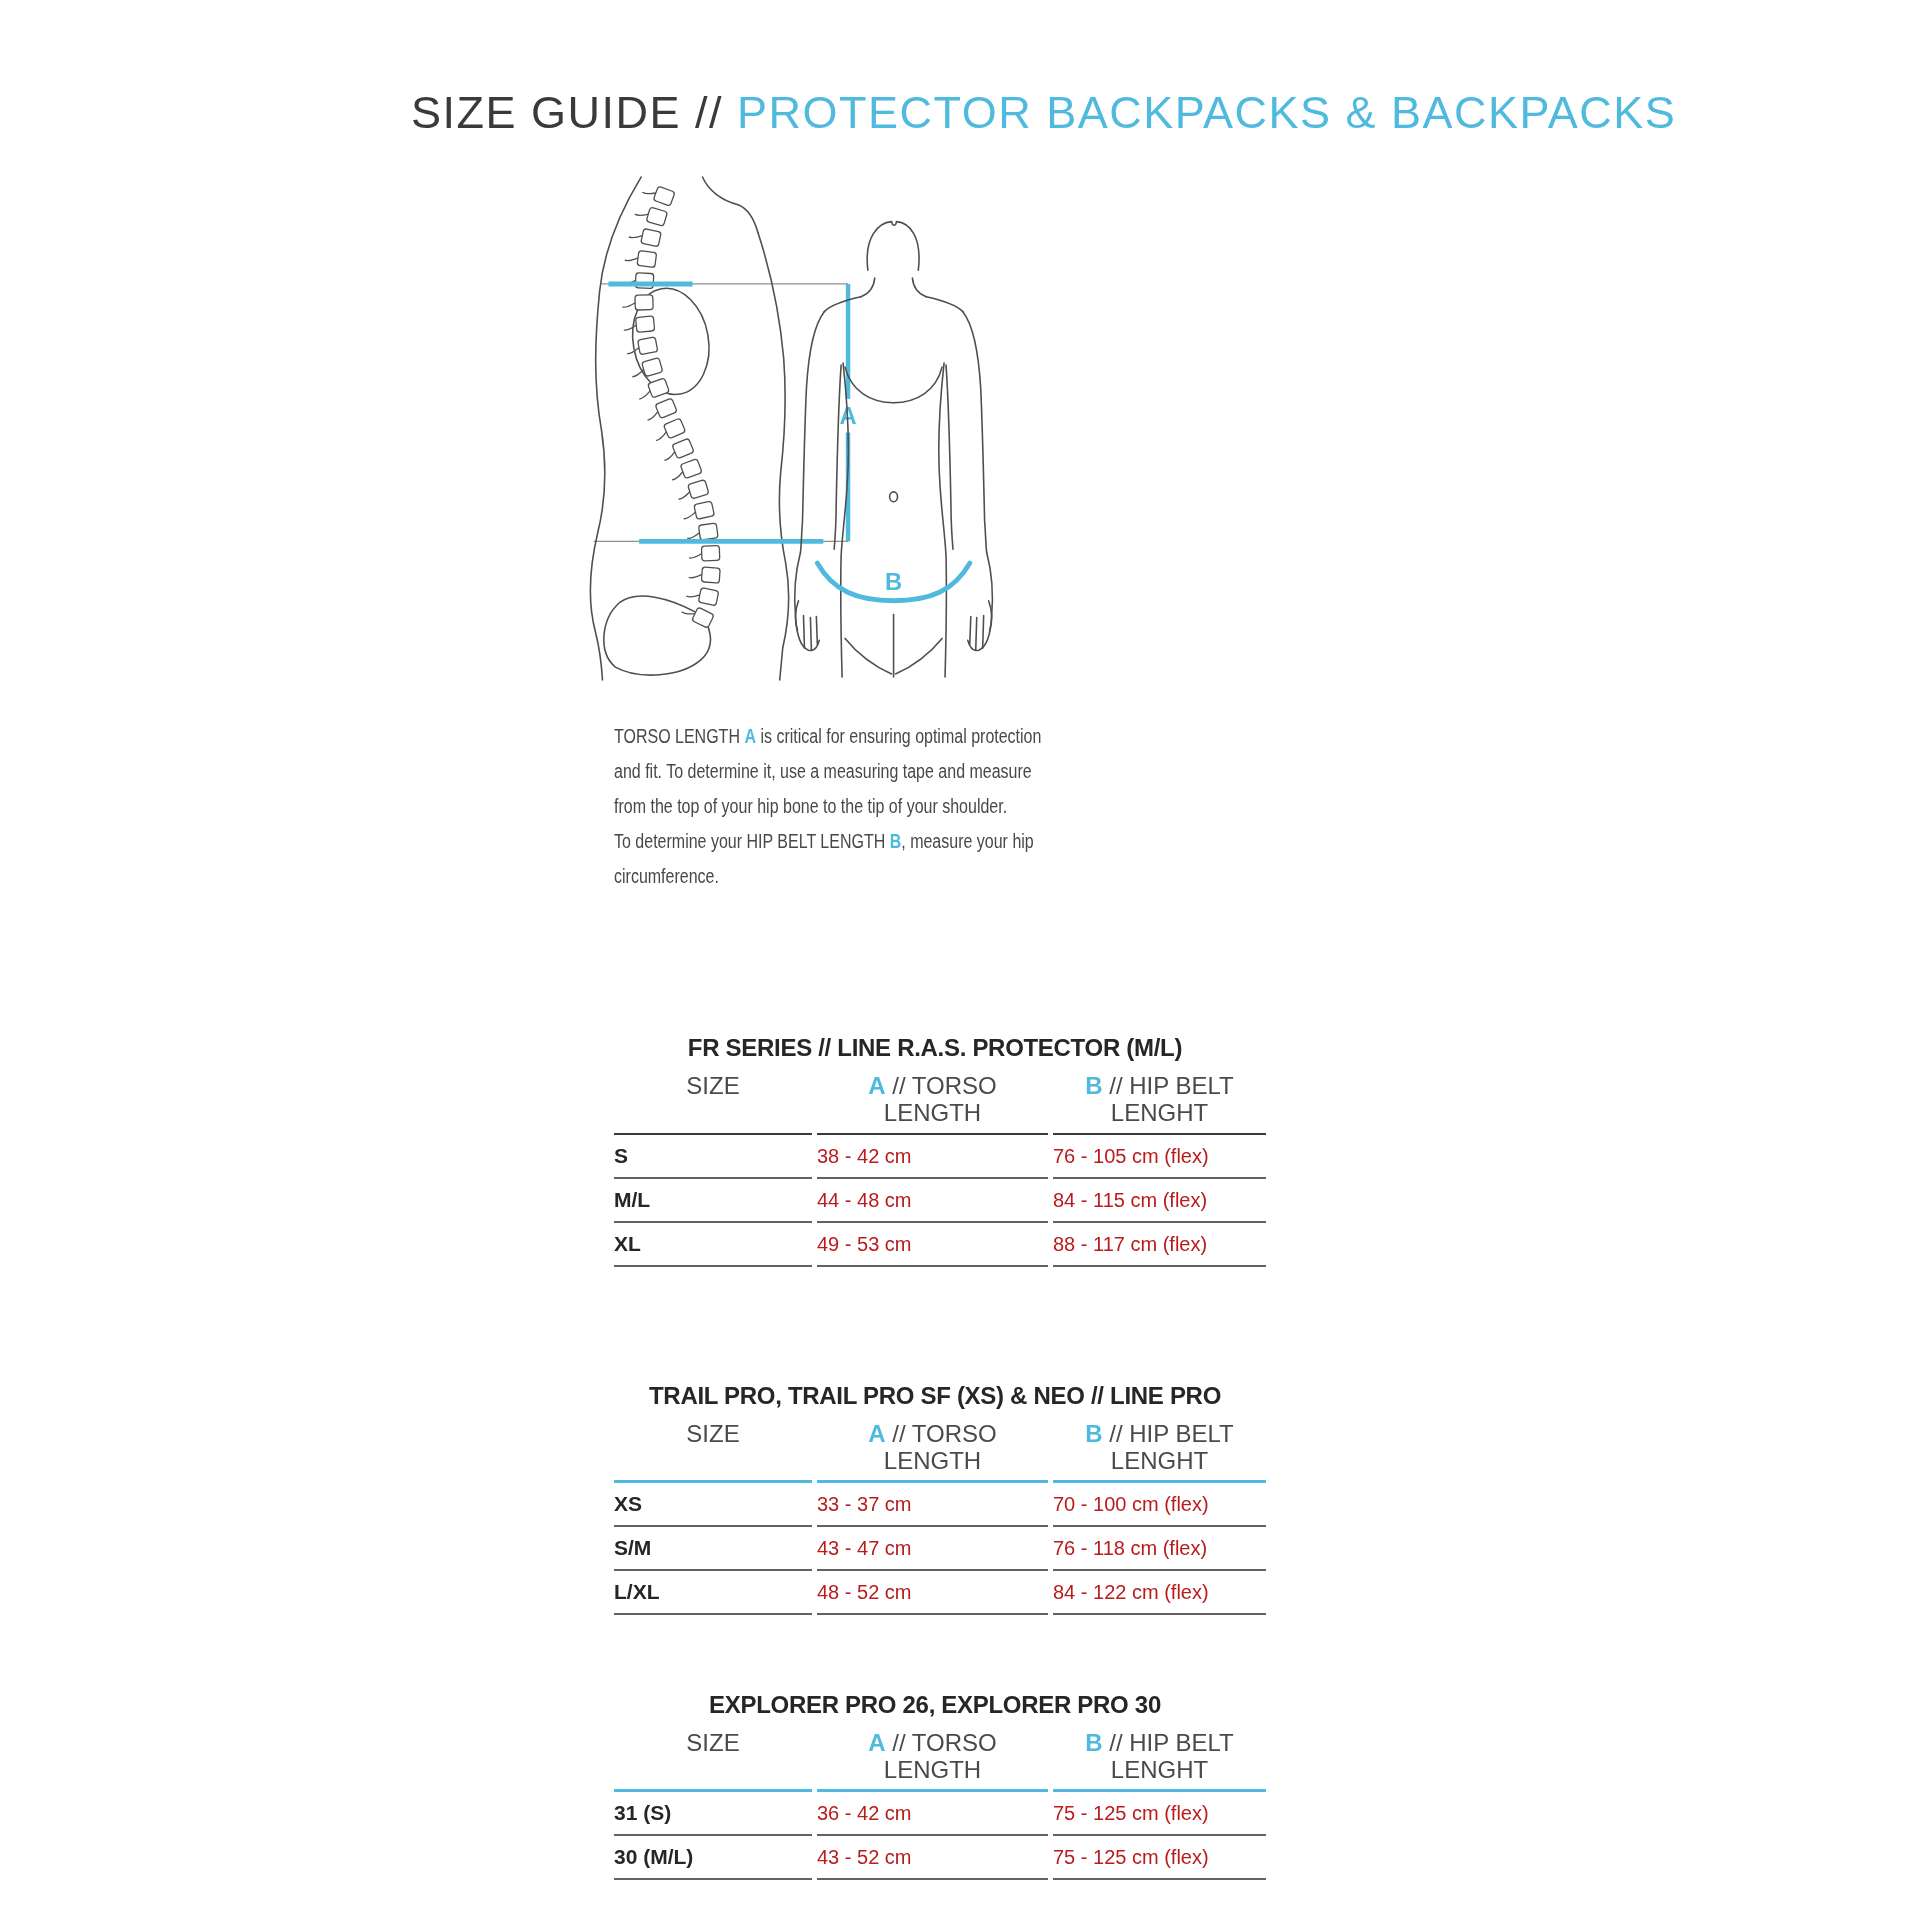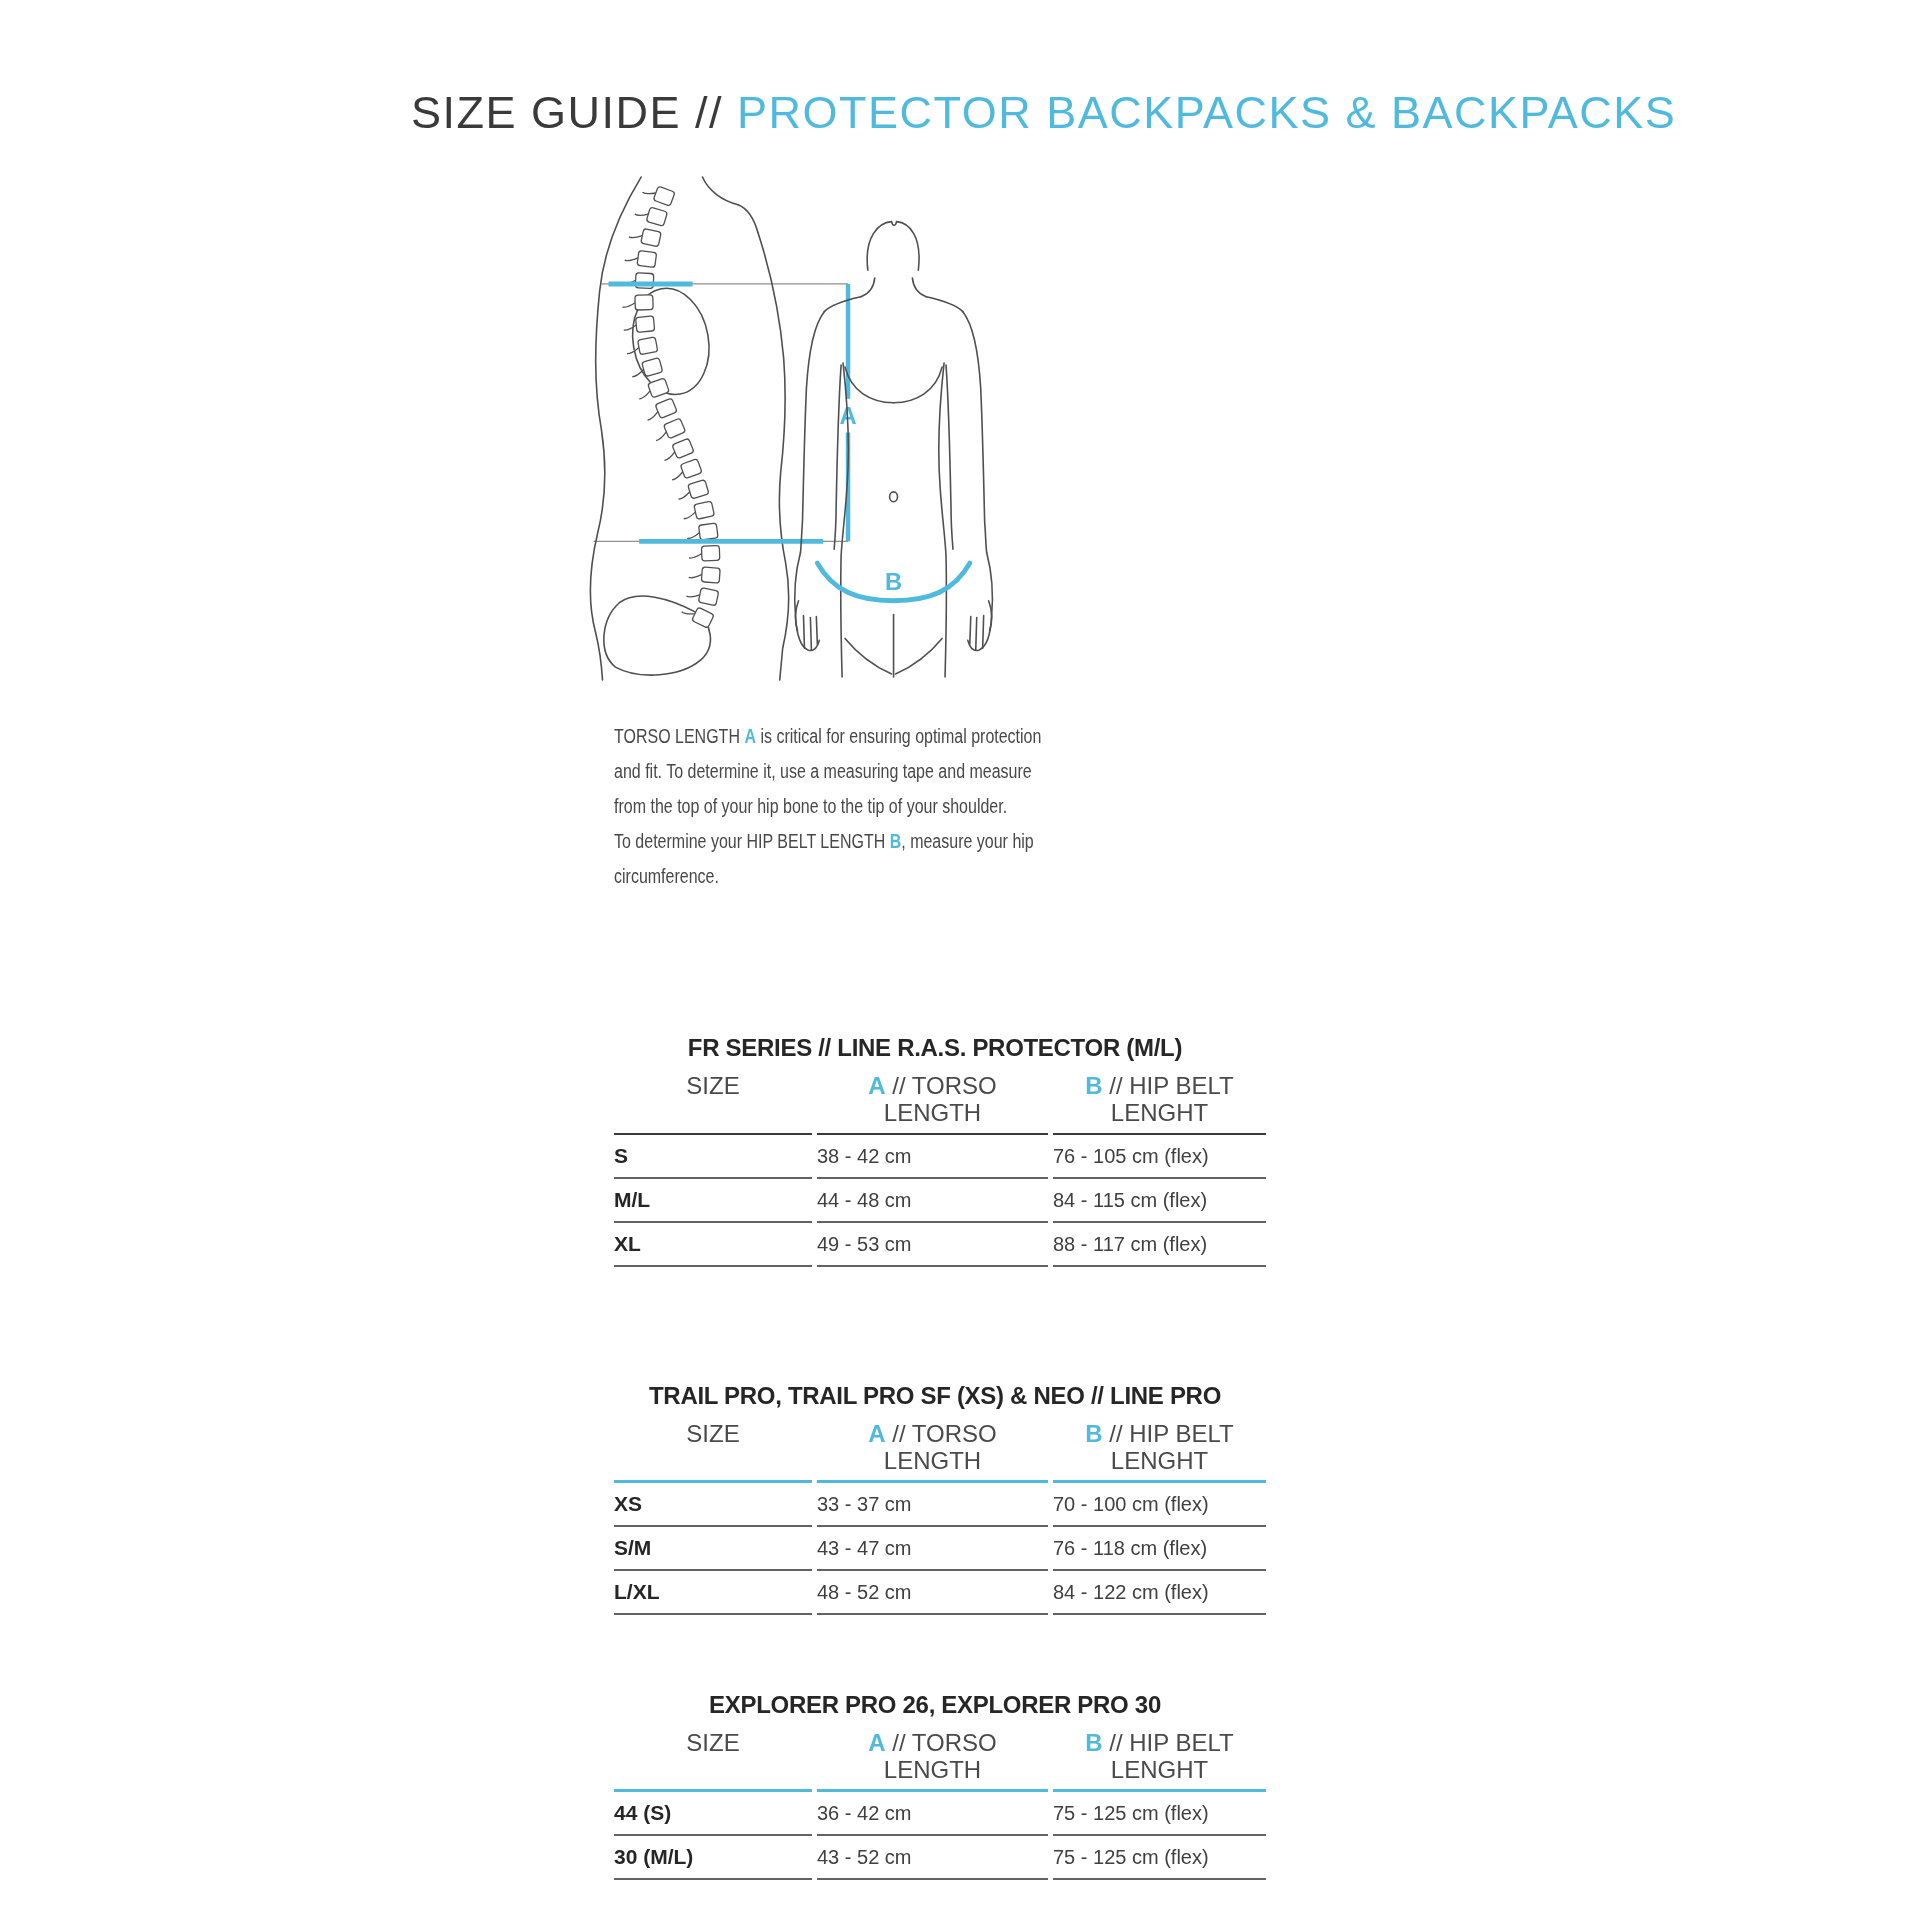--- a/index.html
+++ b/index.html
@@ -24,21 +24,21 @@
   .size-table{position:absolute;left:614px;width:642px;text-align:center;}
   .t-title{font-size:24px;font-weight:bold;color:#262626;letter-spacing:-0.3px;
            margin:0 0 10px 0;white-space:nowrap;}
   .t-grid{display:grid;grid-template-columns:198px 231px 213px;column-gap:5px;}
   .t-head{min-height:63px;box-sizing:border-box;}
   .t-head .cell{font-size:24px;color:#4a4a4a;line-height:27px;
                 border-bottom:2.5px solid #3a3a3a;}
   .size-table.blue-rule .t-head .cell{border-bottom:3.5px solid #4fbadd;}
   .t-head .accent{color:#4fbadd;font-weight:bold;}
   .t-row{height:44px;}
-  .t-row .cell{display:flex;align-items:center;font-size:20px;color:#404040;
+  .t-row .cell{display:flex;align-items:center;font-size:20px;color:#b91c1c;
                border-bottom:2px solid #636363;box-sizing:border-box;}
   .t-row .cell.size{font-weight:bold;color:#262626;font-size:21px;}
 </style>
 </head>
 <body>
 
 <div id="page">
 
   <div class="page-title">
     <span>SIZE GUIDE // </span><span class="accent">PROTECTOR BACKPACKS &amp; BACKPACKS</span>
@@ -275,21 +275,21 @@
       <div class="cell">
         <span class="accent">A</span><span> // TORSO</span><br>
         <span>LENGTH</span>
       </div>
       <div class="cell">
         <span class="accent">B</span><span> // HIP BELT</span><br>
         <span>LENGHT</span>
       </div>
     </div>
     <div class="t-grid t-row">
-      <div class="cell size">44 (S)</div>
+      <div class="cell size">31 (S)</div>
       <div class="cell">36 - 42 cm</div>
       <div class="cell">75 - 125 cm (flex)</div>
     </div>
     <div class="t-grid t-row">
       <div class="cell size">30 (M/L)</div>
       <div class="cell">43 - 52 cm</div>
       <div class="cell">75 - 125 cm (flex)</div>
     </div>
   </div>
 

